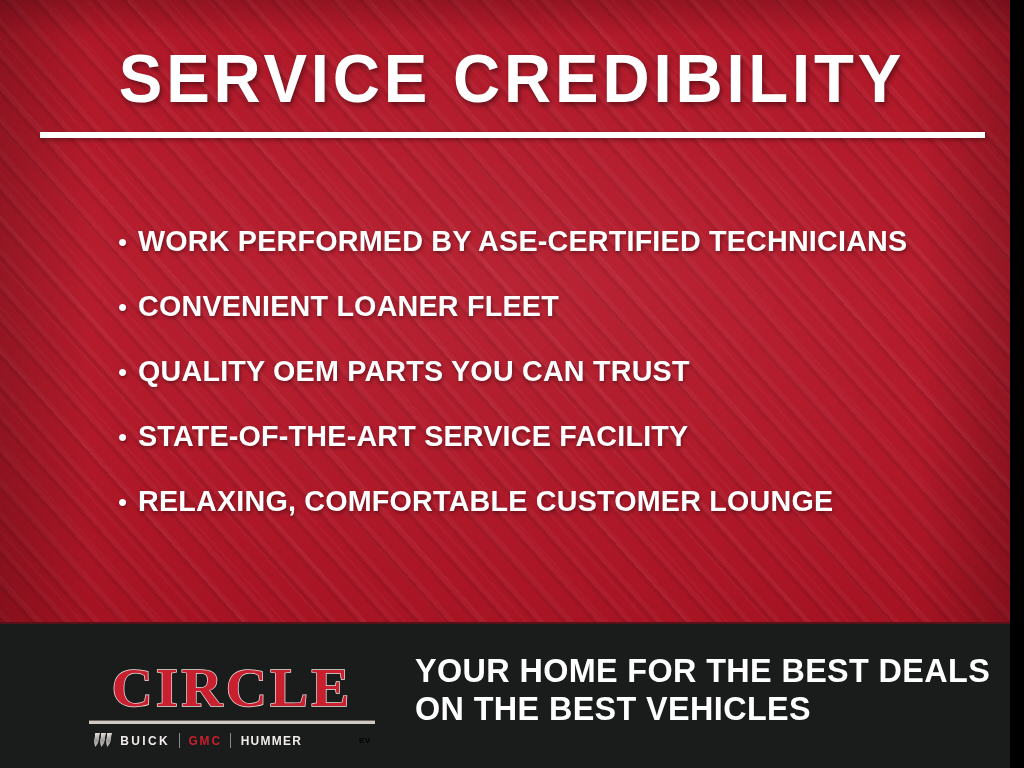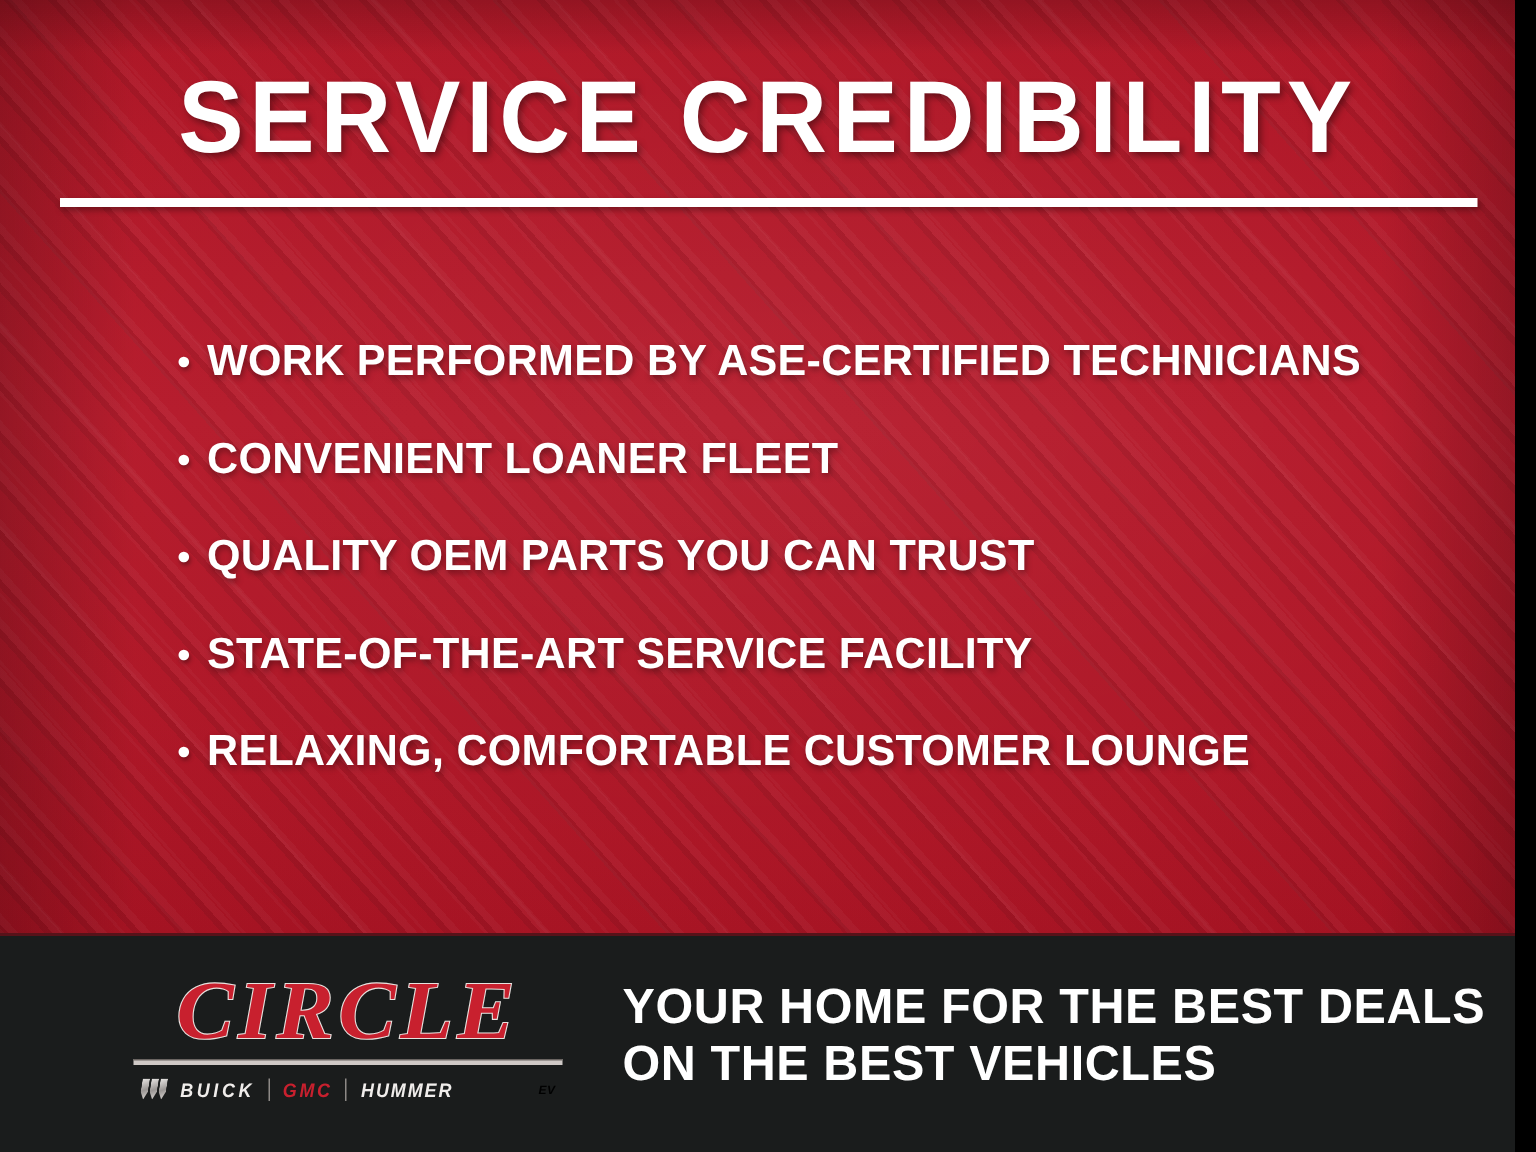--- a/index.html
+++ b/index.html
@@ -139,23 +139,22 @@
   .footer-top-line {
     position: absolute;
     left: 0; top: 0; width: 1024px; height: 2px;
     background: rgba(120, 14, 24, 0.65);
   }
 
   
   .logo-block {
     position: absolute;
     left: 88px;
-    top: 646px;
+    top: 660px;
     width: 288px;
-    font-style: italic;
   }
   .logo-word {
     color: #c8202e;
     font-family: "Liberation Serif", serif;
     font-size: 55px;
     line-height: 56px;
     font-weight: 700;
     letter-spacing: 3px;
     text-align: center;
     transform: scaleX(1.04);

